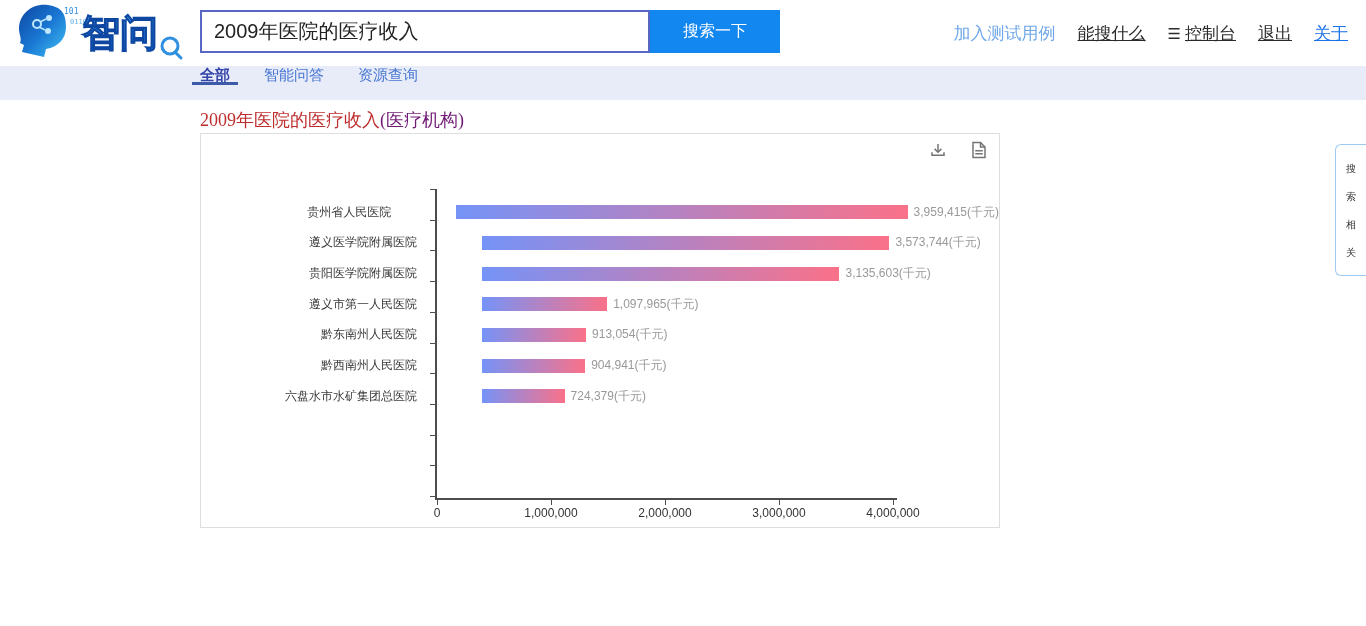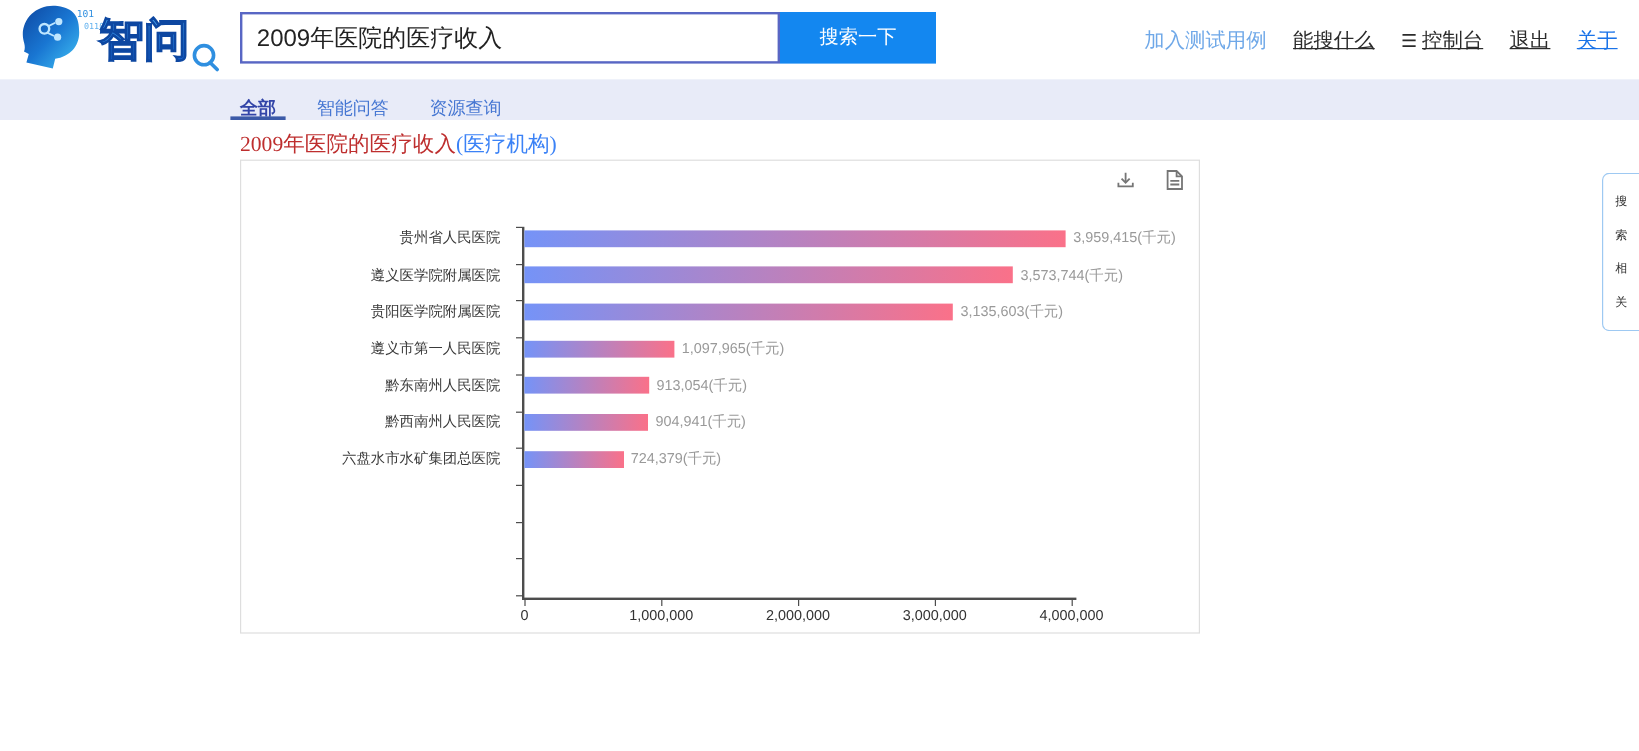--- a/index.html
+++ b/index.html
@@ -15,38 +15,38 @@
   .search-btn { position:absolute; left:650px; top:10px; width:130px; height:43px;
                 background:#1387f0; color:#fff; border:none; font-size:16px; cursor:pointer; }
   .header-links { position:absolute; right:18px; top:0; height:66px; display:flex; align-items:center; gap:22px; font-size:17px; }
   .hl { text-decoration:underline; color:#2b2b2b; cursor:pointer; white-space:nowrap; }
   .hl.no-underline { text-decoration:none;font-family:Liberation Serif, serif; }
   .hl.lightblue { color:#6fa8e8; }
   .hl.blue { color:#1a73e8; }
   .menu-glyph { font-size:15px; margin-right:4px; display:inline-block; }
 
   
-  .tabbar { height:34px; background:#e8ebf8; display:flex; align-items:flex-end; padding-left:200px; gap:34px; }
+  .tabbar { height:34px; background:#e8ebf8; display:flex; align-items:flex-start; padding-left:200px; gap:34px; }
   .tab { position:relative; display:flex; align-items:center; font-size:15px; color:#4576d2; cursor:pointer; }
   .tab.active { color:#3345a8; font-weight:bold; }
   .tab.active::after { content:""; position:absolute; left:-8px; right:-8px; bottom:0; height:3px; background:#3c5aa8; }
 
   
   .content { position:relative; }
   .result-title { position:absolute; left:200px; top:8px; font-family:"Liberation Serif","DejaVu Serif",serif; font-size:18px; }
   .result-title .t-main { color:#be2e2e; }
-  .result-title .t-suffix { color:#3b82f6;text-align:right; }
+  .result-title .t-suffix { color:#701a75;text-align:right; }
 
   .chart-panel { position:absolute; left:200px; top:33px; width:800px; height:395px;
                  border:1px solid #dedede; background:#fff; }
   .panel-icons { position:absolute; top:7px; right:12px; display:flex; gap:24px; }
   .panel-icons svg { display:block; cursor:pointer; }
 
   .chart-rows { position:absolute; left:0; top:56px; width:100%; }
-  .chart-row { height:30.7px; display:flex; align-items:flex-start; }
+  .chart-row { height:30.7px; display:flex; align-items:flex-end;gap:45px; }
   .cat-label { width:226px; text-align:right; padding-right:10px; font-size:12px; color:#3a3a3a; white-space:nowrap; }
   .bar-wrap { position:relative; flex:1; display:flex; align-items:center; padding-left:10px; }
   .bar { height:14px; background:linear-gradient(90deg,#7593f7,#fa7189); }
   .val-label { margin-left:6px; font-size:12px; color:#999; white-space:nowrap; }
 
   .y-axis { position:absolute; left:234px; top:55px; width:2px; height:310px; background:#4d4d4d; }
   .y-tick { position:absolute; width:5px; height:1px; background:#4d4d4d; left:229px; }
   .x-axis { position:absolute; left:234px; top:364px; width:462px; height:2px; background:#4d4d4d; }
   .x-tick { position:absolute; top:366px; width:1px; height:5px; background:#4d4d4d; }
   .x-label { position:absolute; top:372px; transform:translateX(-50%); font-size:12px; color:#333; white-space:nowrap; }

